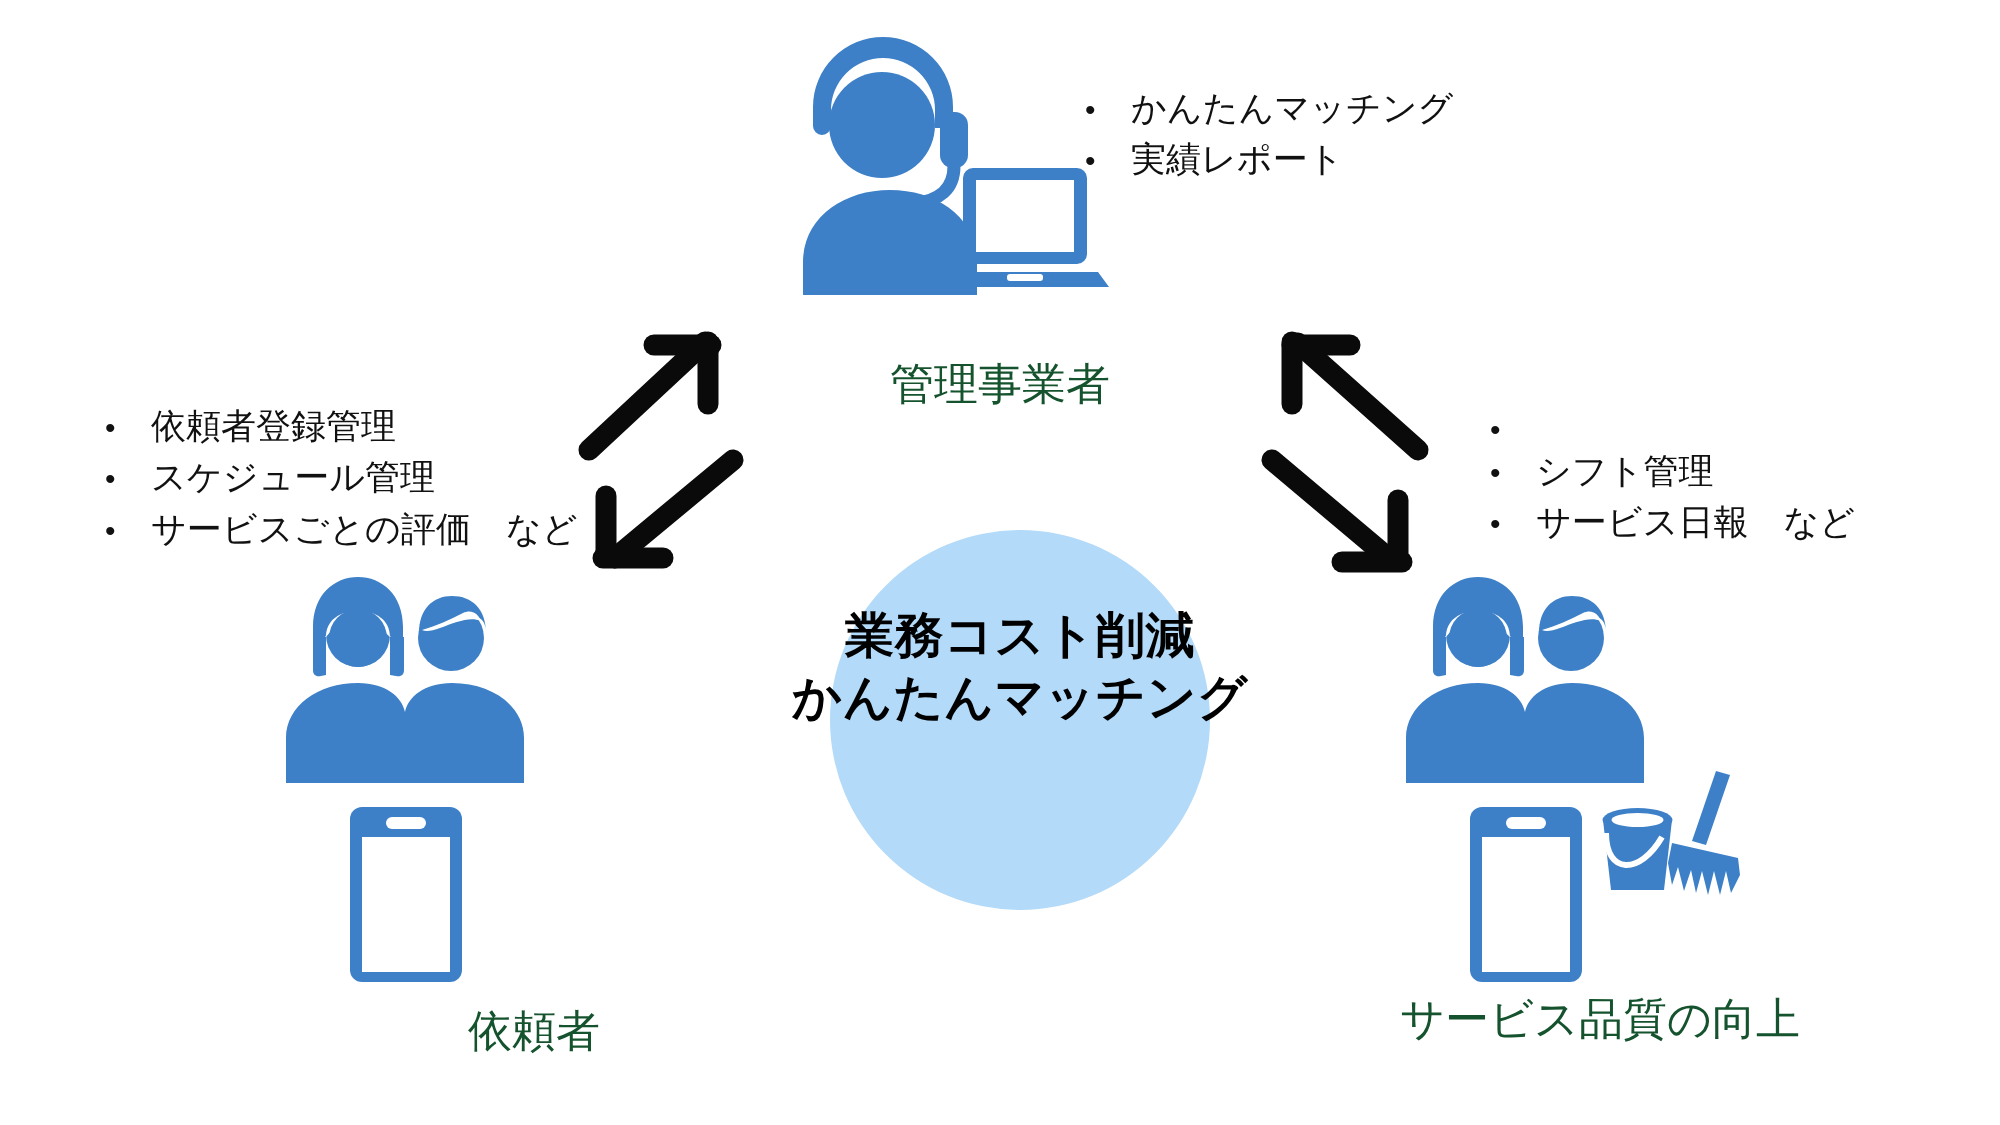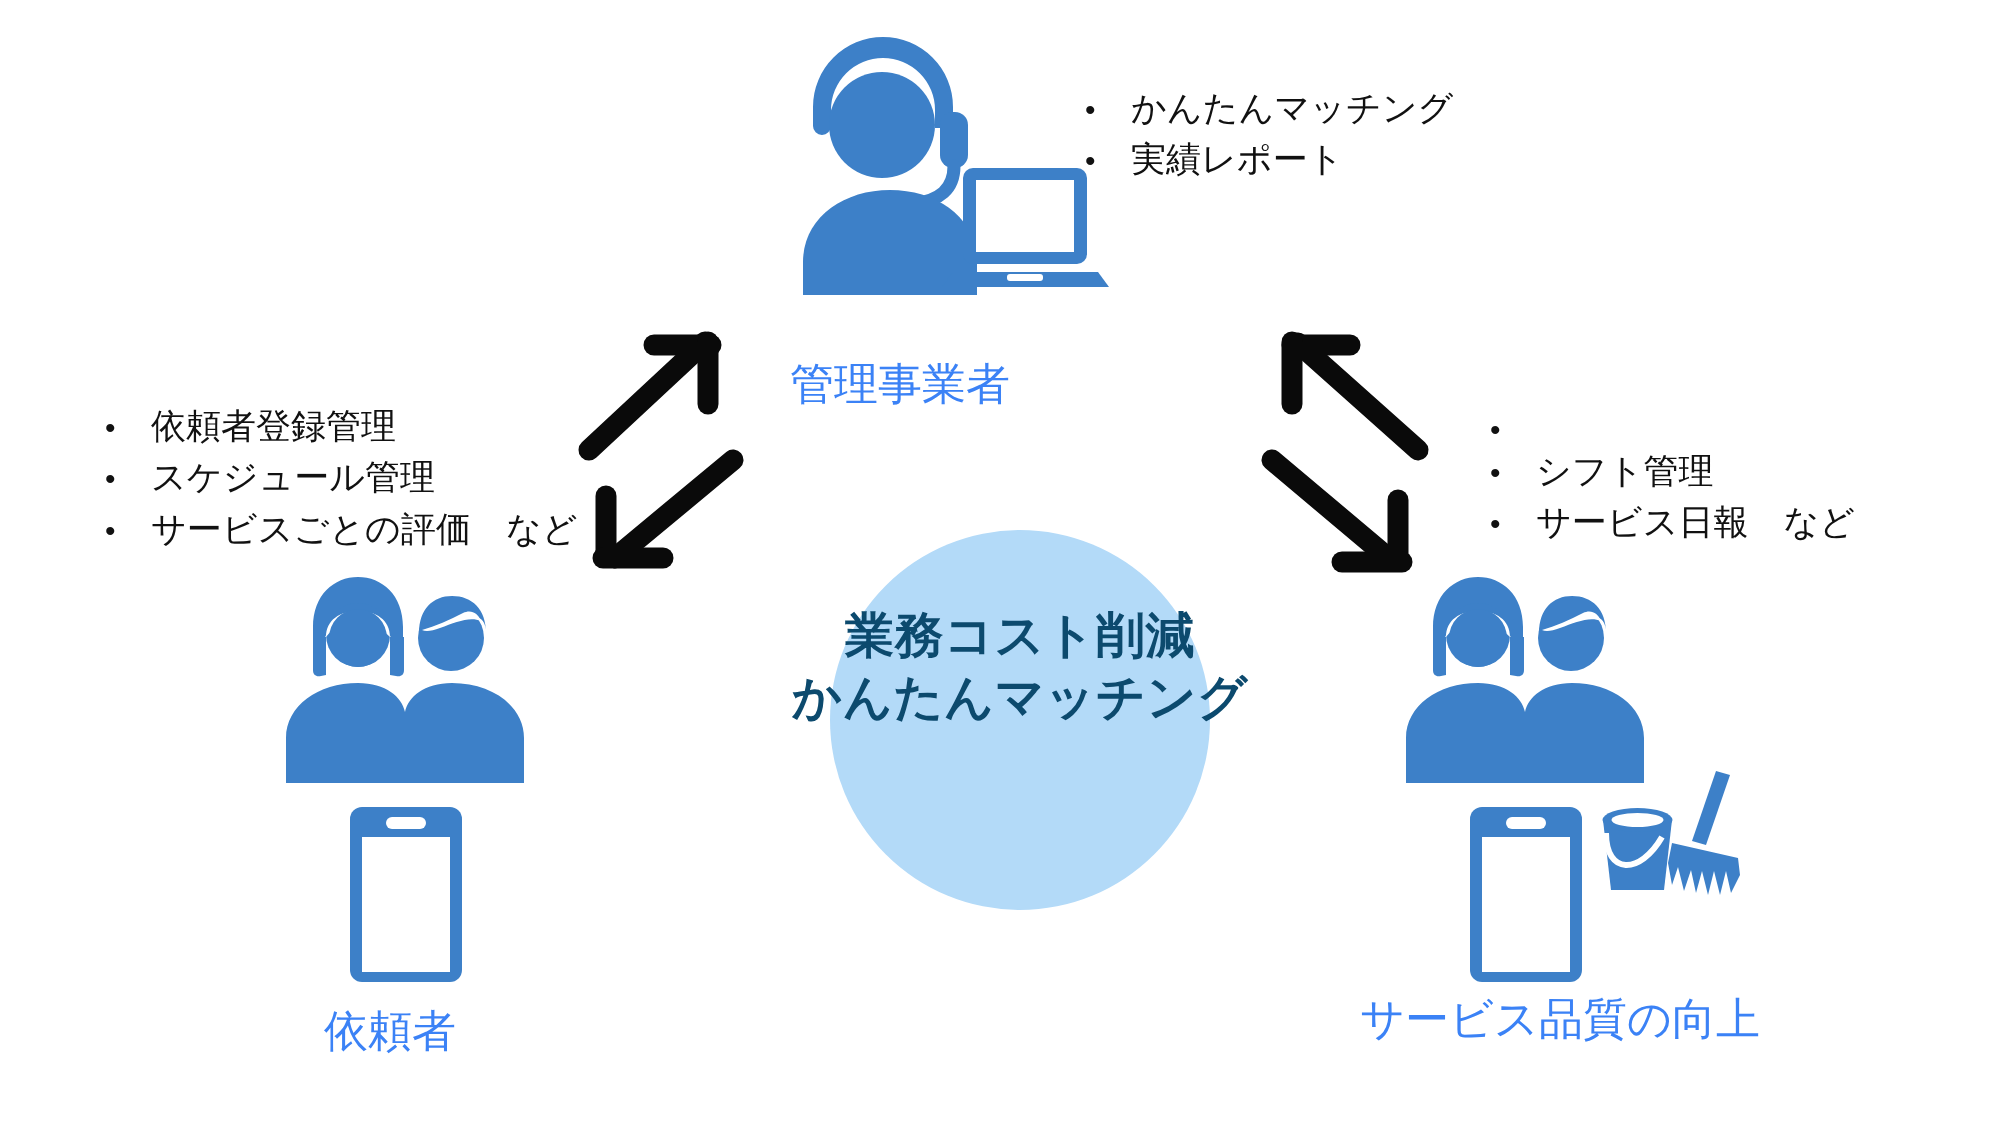--- a/index.html
+++ b/index.html
@@ -32,30 +32,30 @@
   }
   .center-text {
     left: 640px;
     top: 605px;
     width: 760px;
     text-align: center;
     font-weight: bold;
     font-size: 49px;
     line-height: 1.26;
     letter-spacing: 0.5px;
-    color: #0c4a6e;
+    color: #000000;
     white-space: nowrap;
   }
   .center-text div { margin: 0; }
 
   
   .node-label {
     font-size: 44px;
-    color: #3b82f6;
-    text-align: center;
+    color: #14532d;
+    text-align: right;
     white-space: nowrap;
   }
   .label-top   { left: 690px; top: 355px; width: 420px; }
   .label-left  { left: 180px; top: 1002px; width: 420px; }
   .label-right { left: 1320px; top: 990px; width: 480px; }
 
   
   .bullets {
     font-size: 35px;
     line-height: 1.47;

